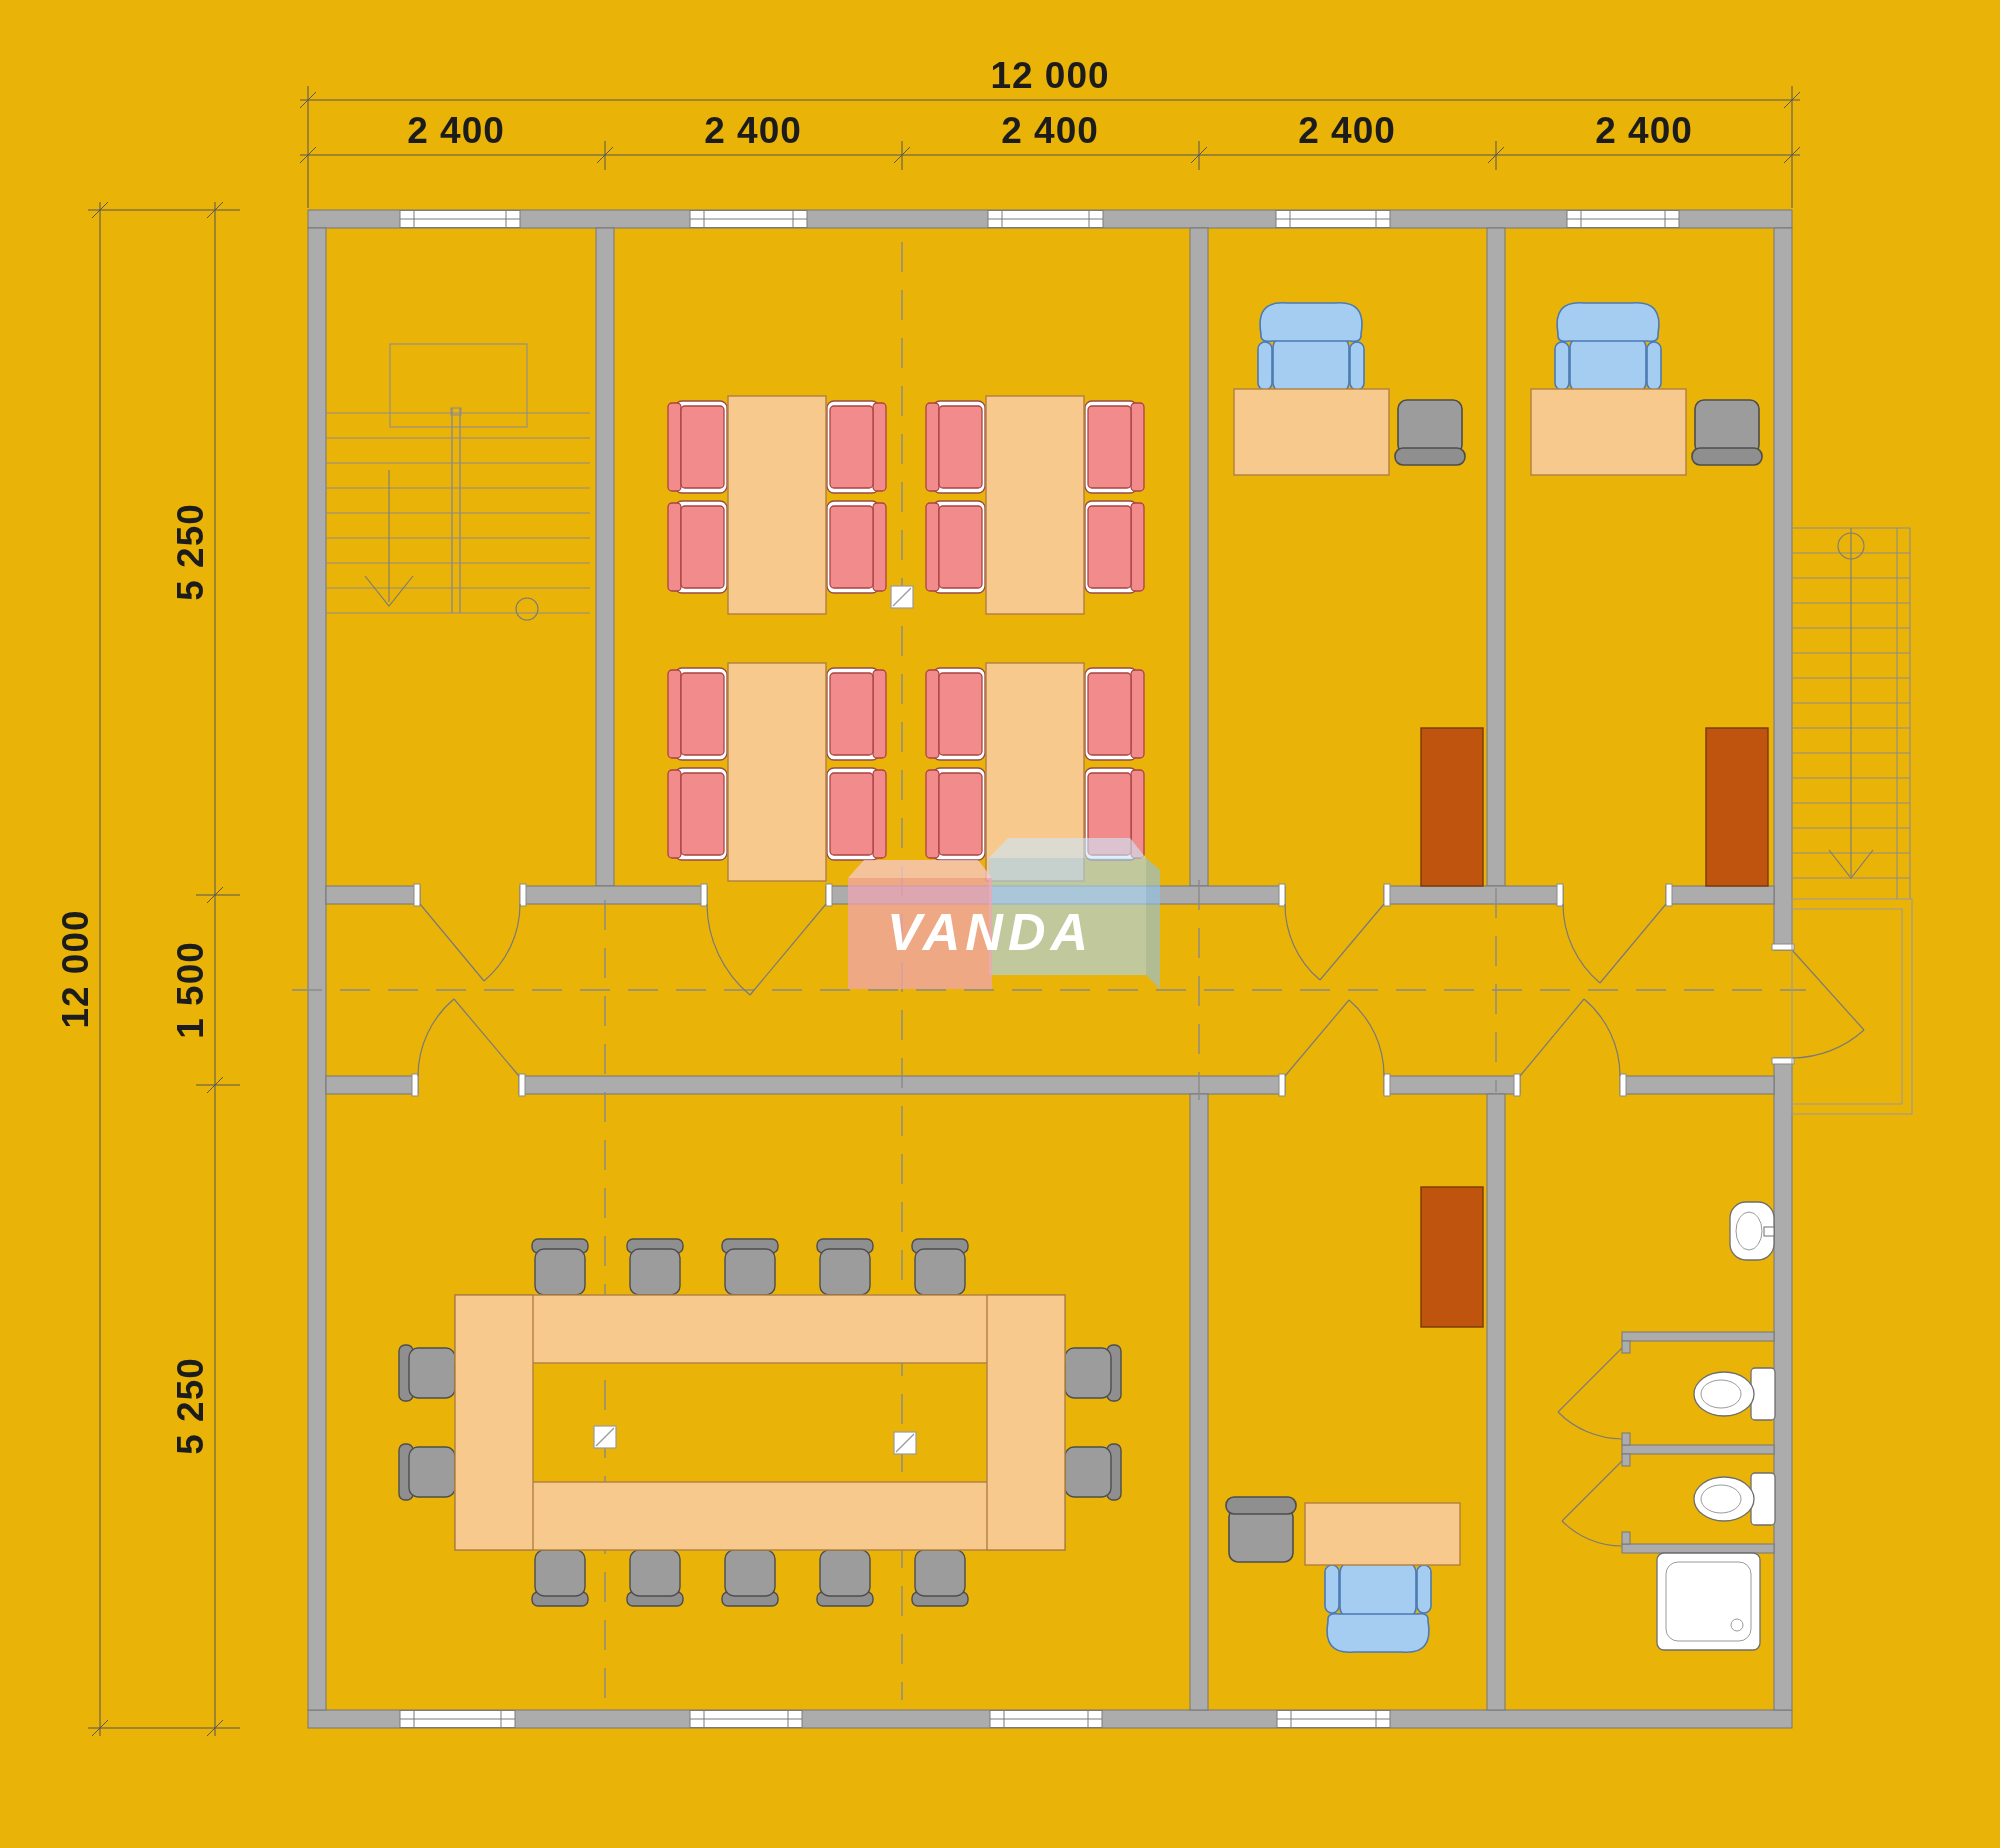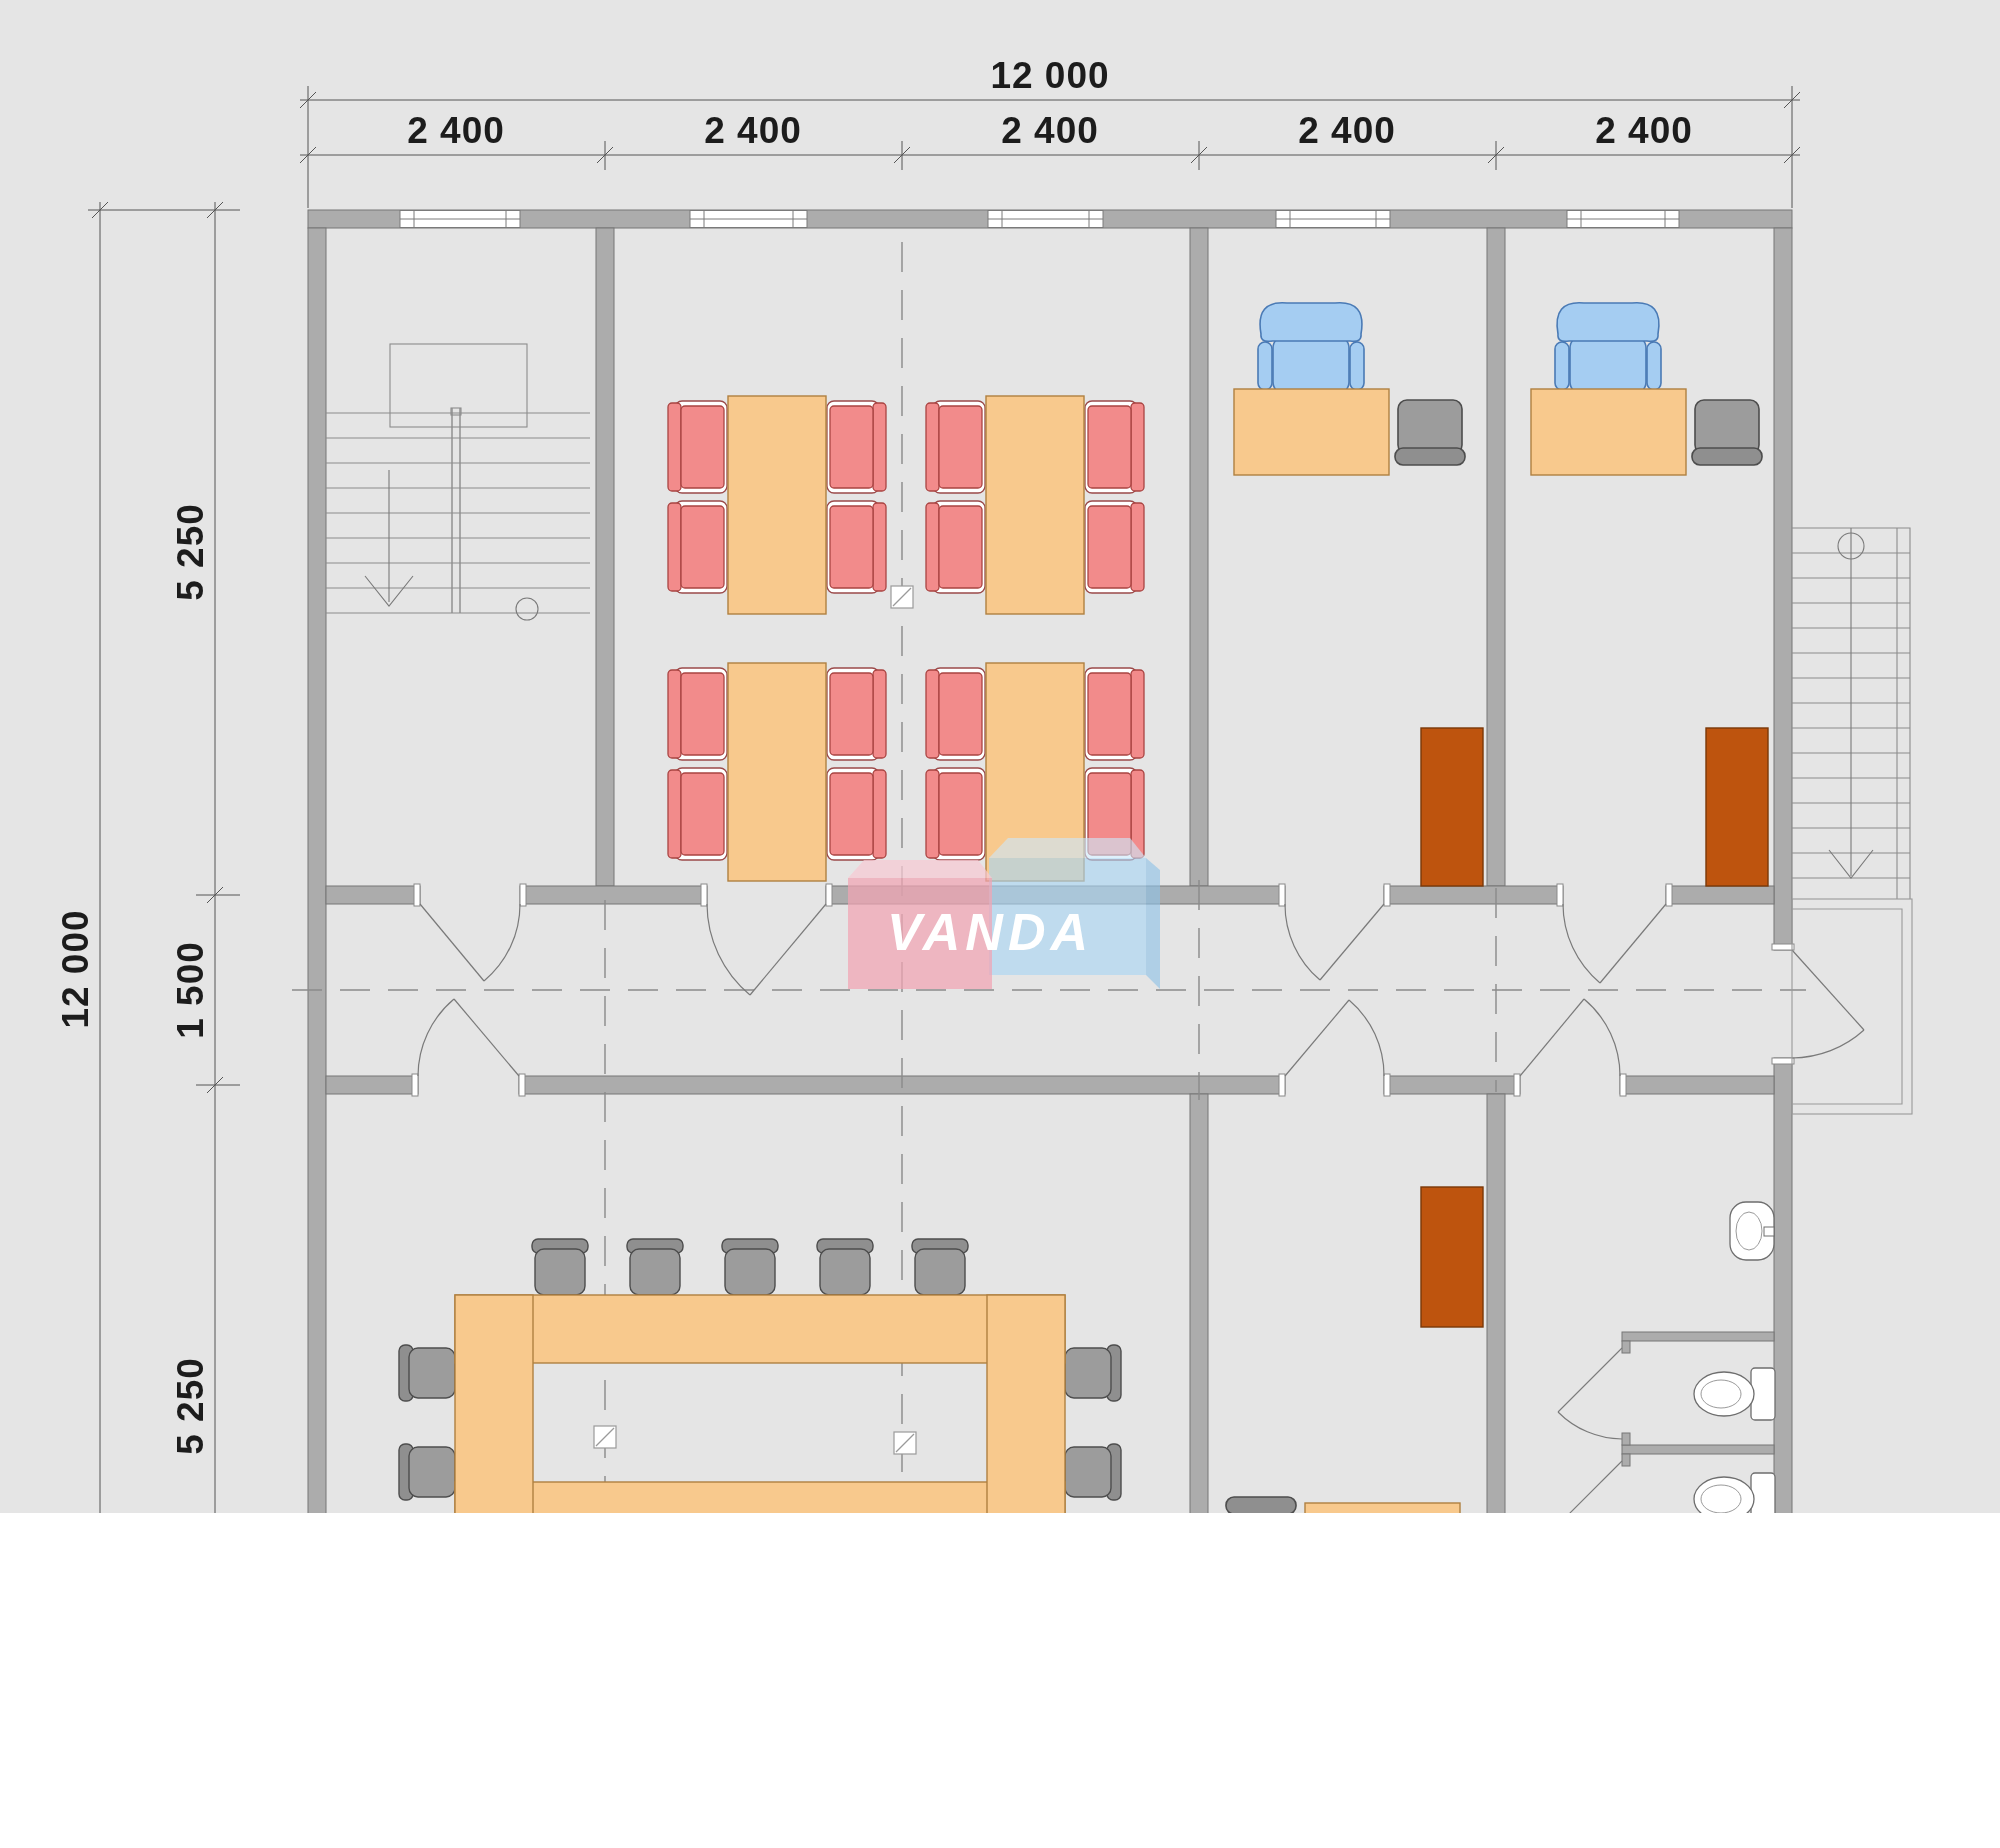--- a/index.html
+++ b/index.html
@@ -1,16 +1,16 @@
 <!DOCTYPE html>
 <html><head>
 <meta charset="utf-8">
 <style>
   html,body{margin:0;padding:0;background:#ffffff;}
-  #canvas{position:relative;width:2000px;height:1513px;background:#e5e5e5;overflow:hidden;
+  #canvas{position:relative;width:2000px;height:1848px;background:#eab308;overflow:hidden;
           font-family:"Liberation Sans", sans-serif;text-align:center;}
   svg text{font-family:"Liberation Sans", sans-serif;}
   .dim-label{fill:#1c1c1c;font-size:37px;font-weight:600;letter-spacing:1px;}
   .wm-text{fill:#ffffff;font-size:52px;font-weight:700;font-style:italic;letter-spacing:5px;}
 </style>
 </head>
 <body>
 
 <div id="canvas">
 <svg width="2000" height="1848" viewBox="0 0 2000 1848" xmlns="http://www.w3.org/2000/svg">

